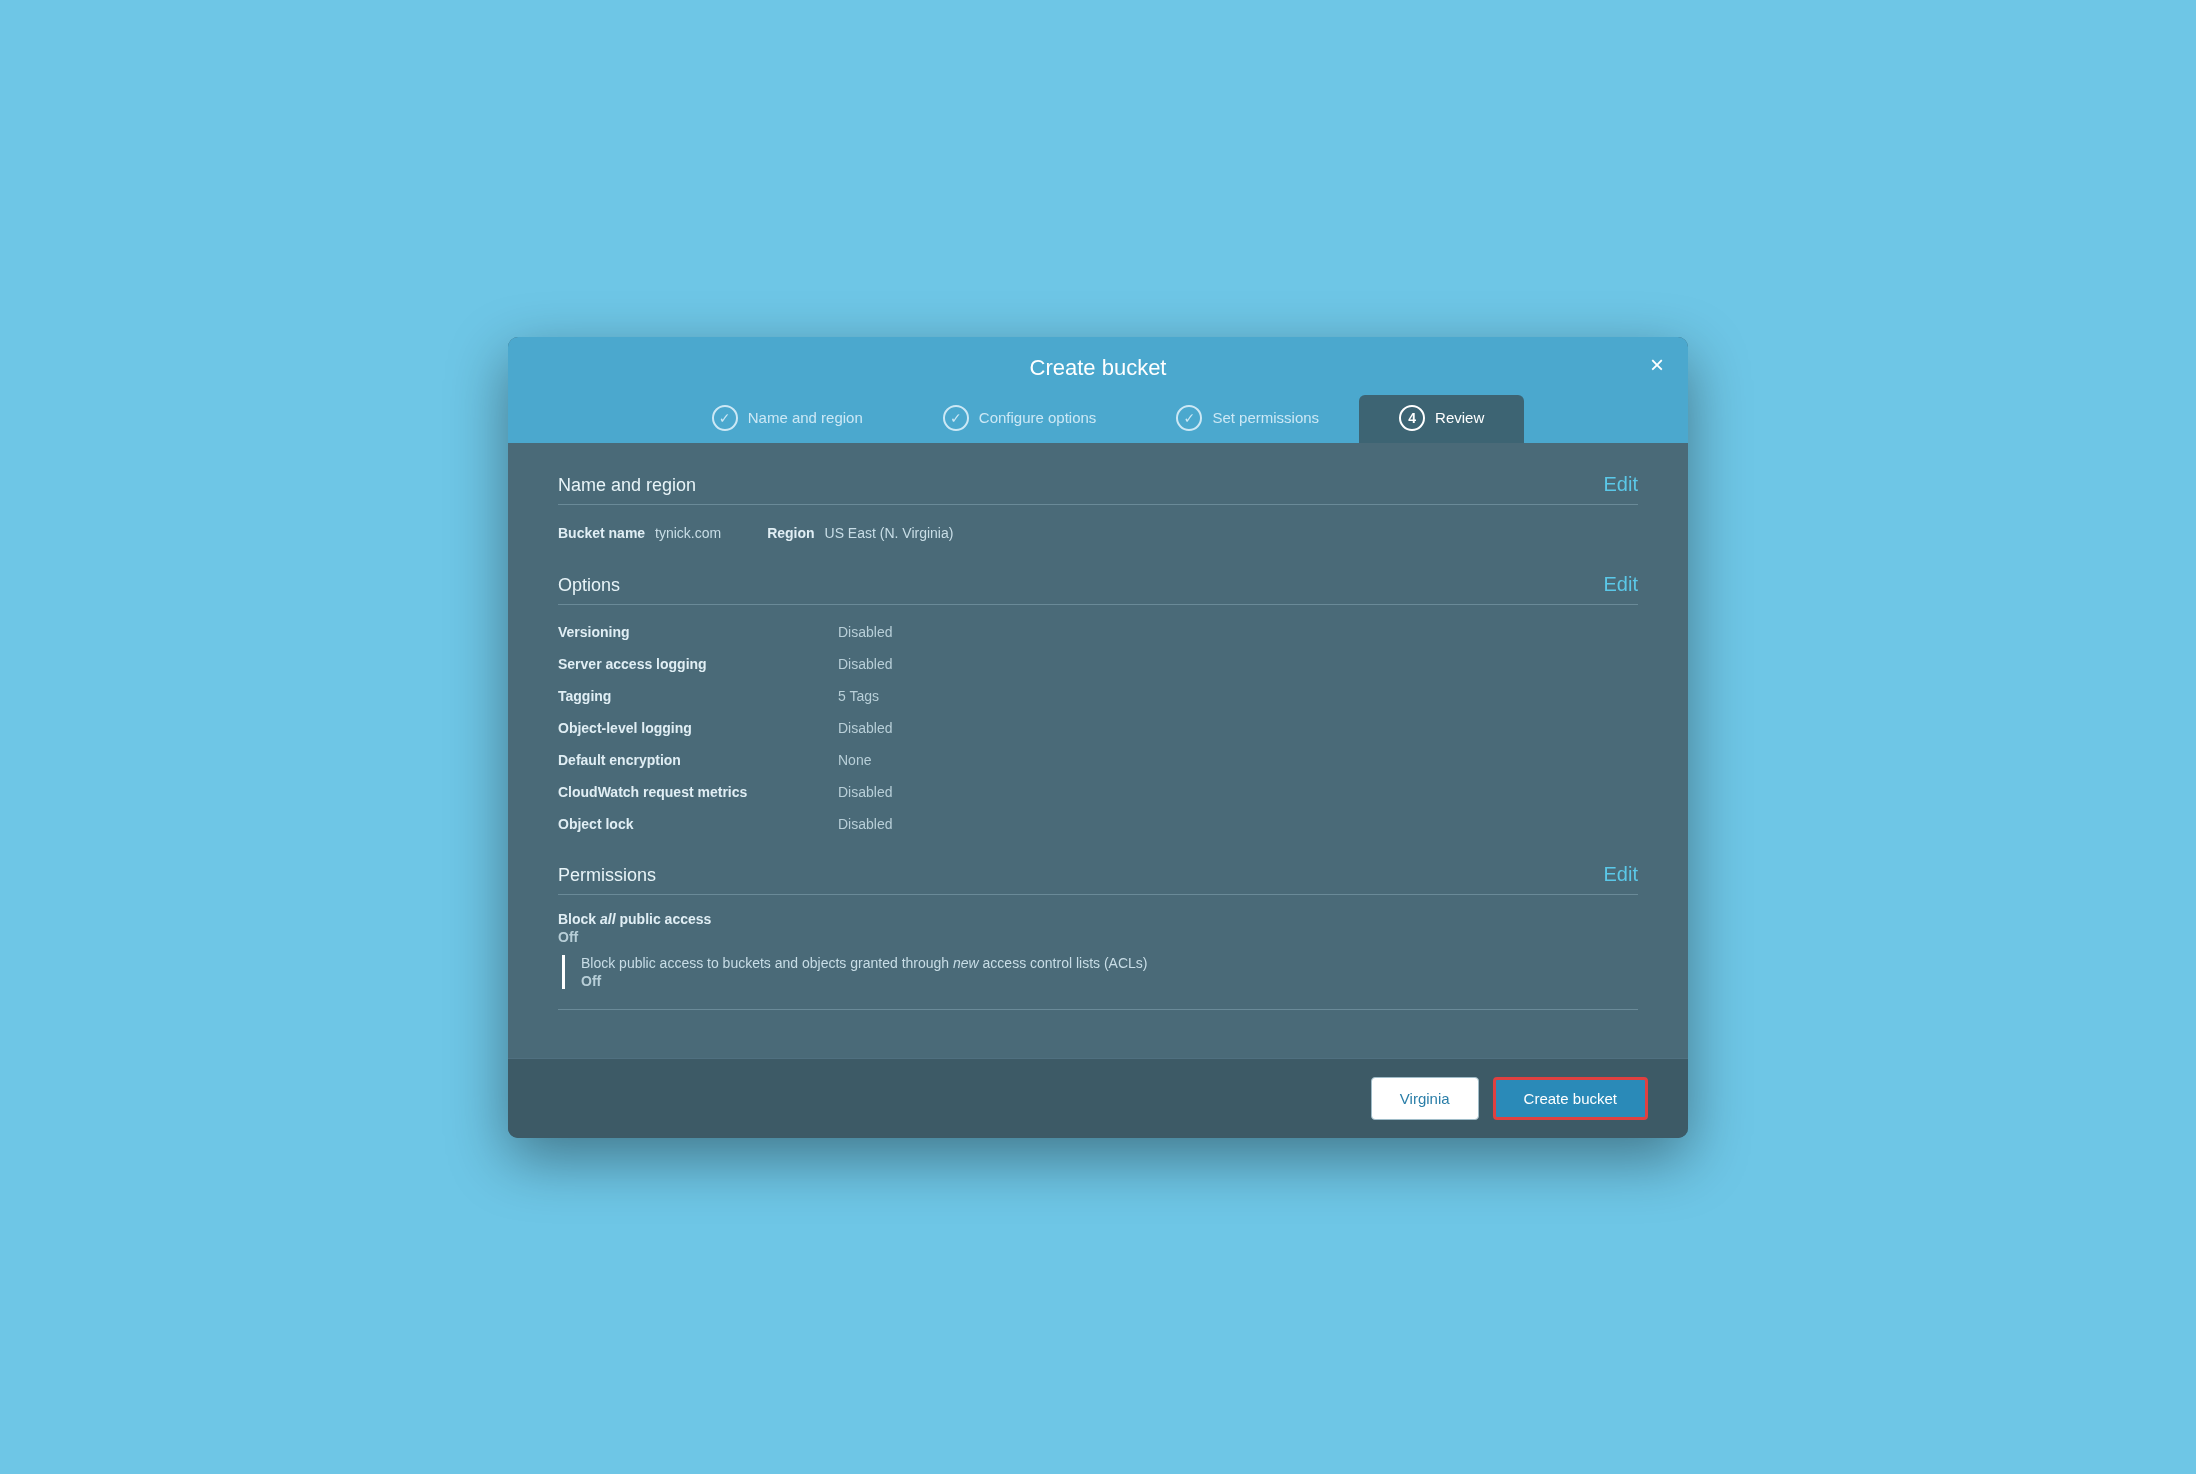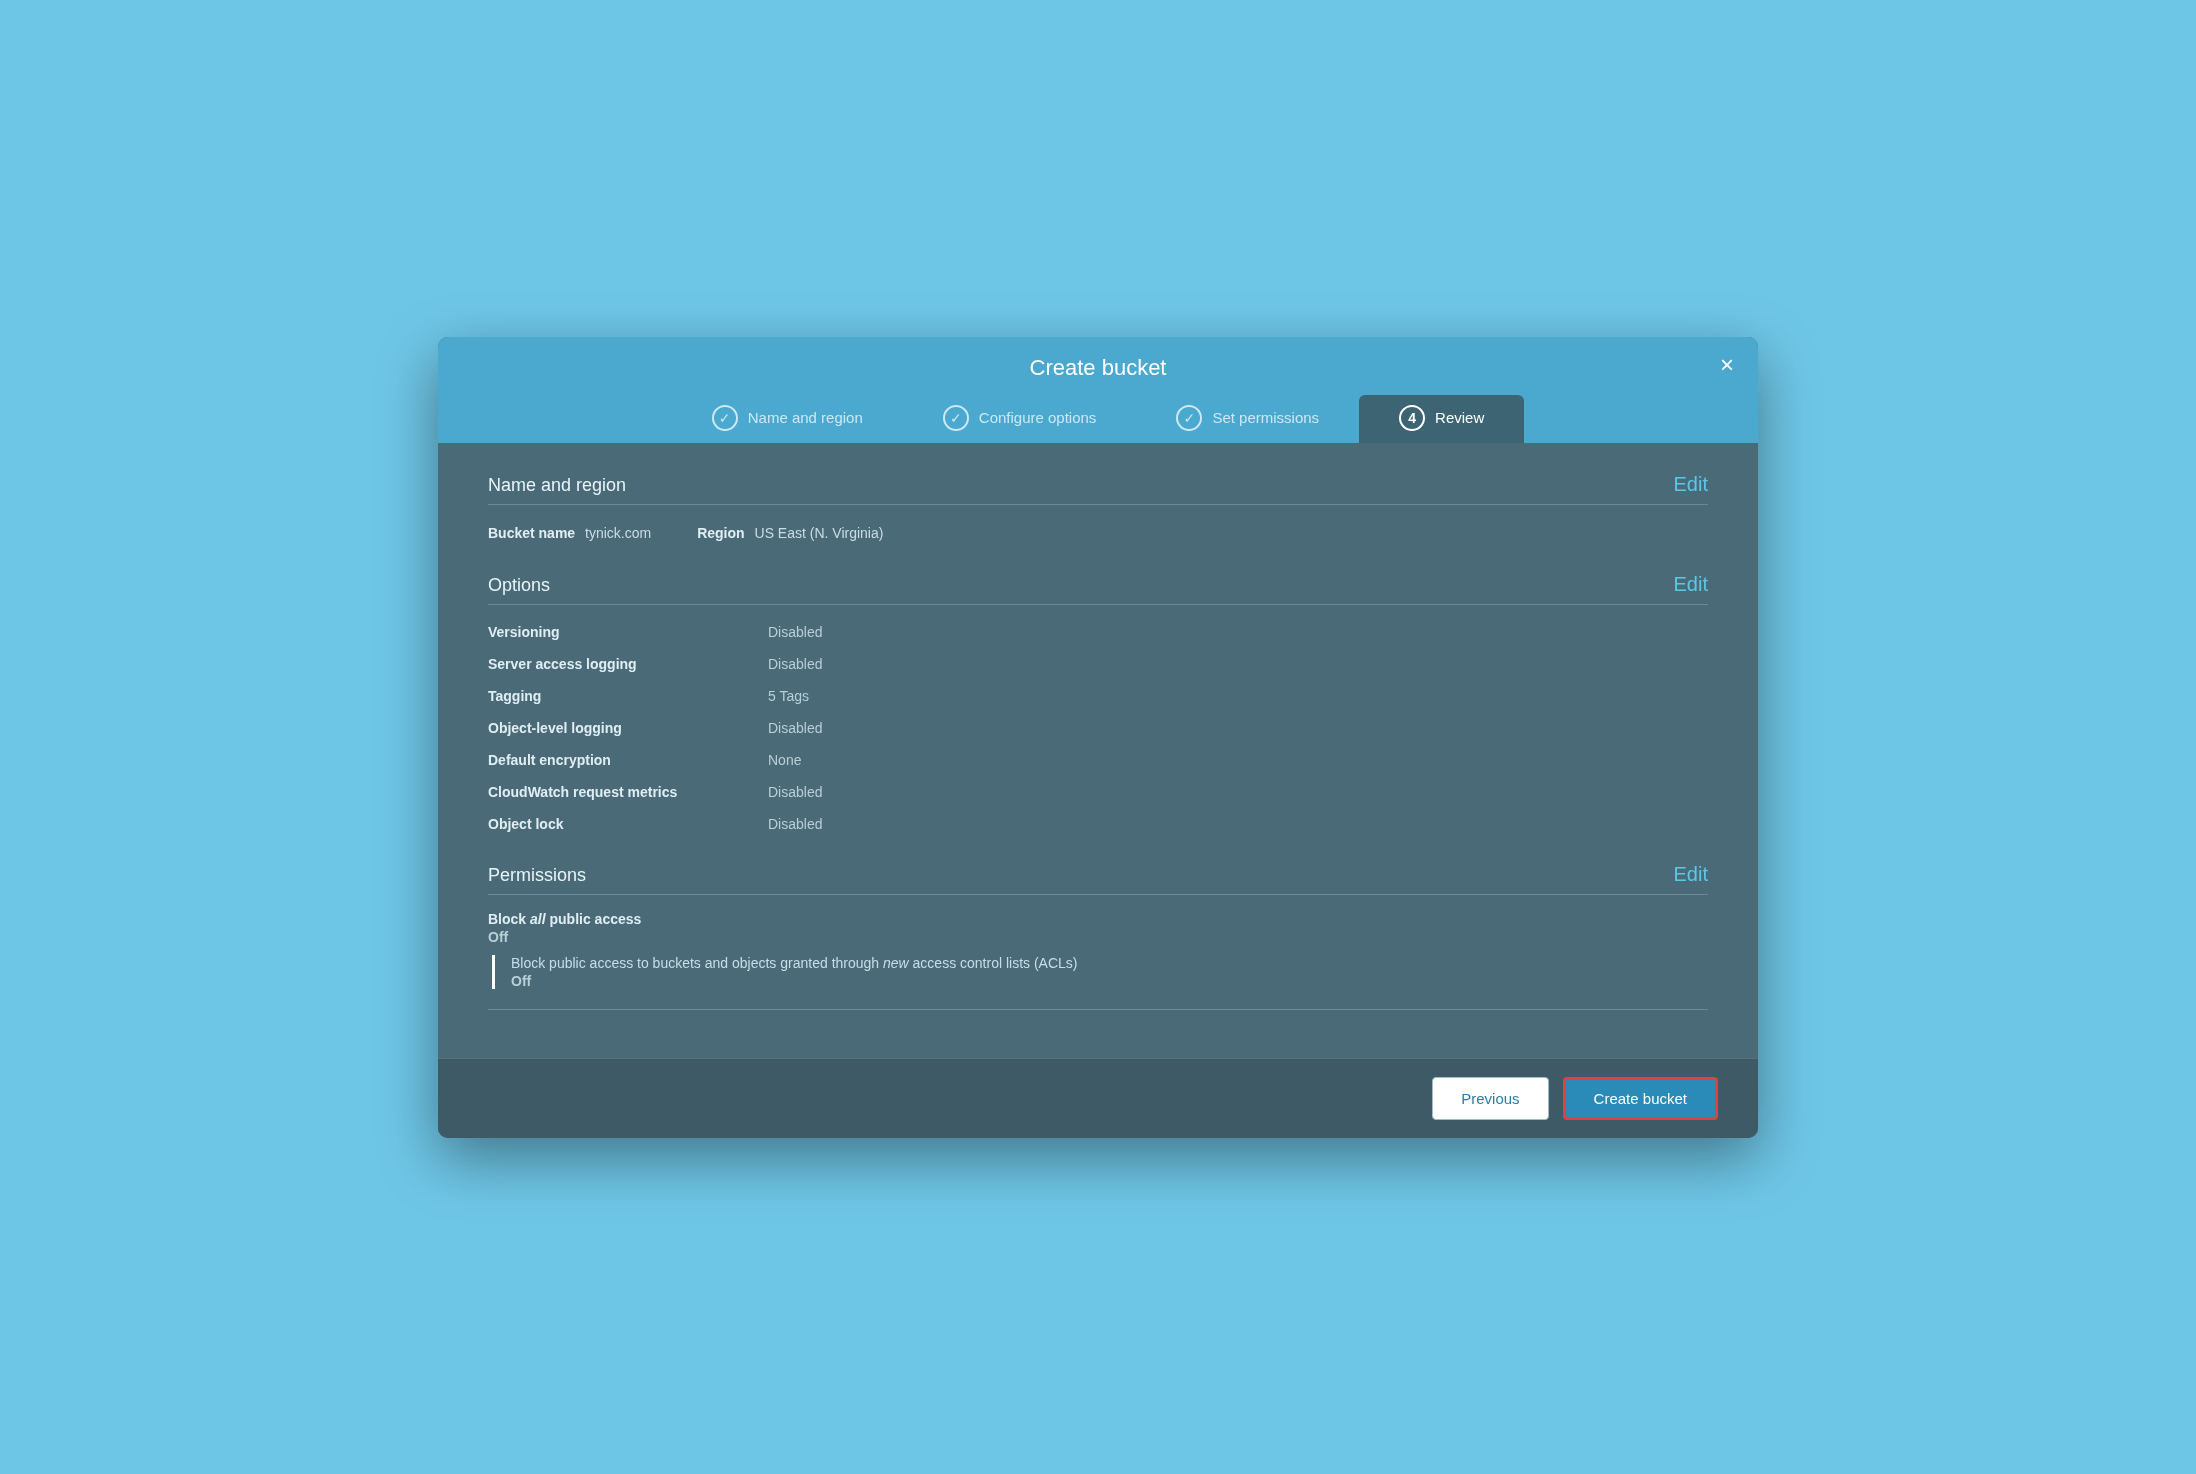--- a/index.html
+++ b/index.html
@@ -8,21 +8,21 @@
       font-family: -apple-system, BlinkMacSystemFont, 'Segoe UI', Arial, sans-serif;
       display: flex;
       align-items: center;
       justify-content: center;
       min-height: 100vh;
       padding: 20px;
     }
     .modal {
       background: #3d6473;
       border-radius: 10px;
-      width: 1320px;
+      width: 1180px;
       max-width: 100%;
       box-shadow: 0 20px 60px rgba(0,0,0,0.4);
       overflow: hidden;
     }
     .modal-header {
       background: #4ba8ce;
       padding: 18px 30px 0 30px;
       position: relative;
     }
     .modal-title-row {
@@ -304,16 +304,16 @@
             Block public access to buckets and objects granted through <em>new</em> access control lists (ACLs)
           </div>
           <div class="perm-off">Off</div>
         </div>
       </div>
       <hr class="perm-divider">
     </div>
   </div>
 
   <div class="modal-footer">
-    <button class="btn btn-secondary">Previous</button>
+    <button class="btn btn-secondary">Virginia</button>
     <button class="btn btn-primary">Create bucket</button>
   </div>
 </div>
 
 </body></html>

